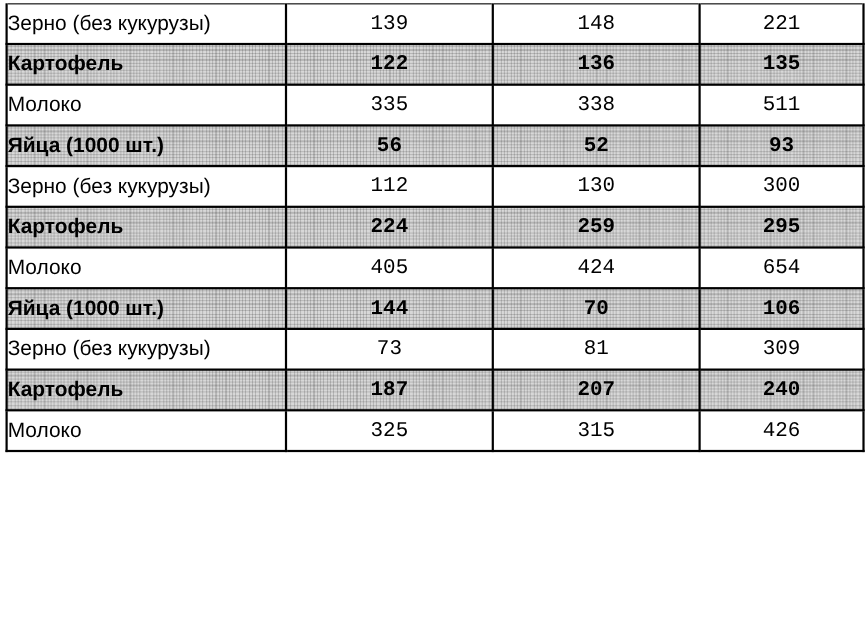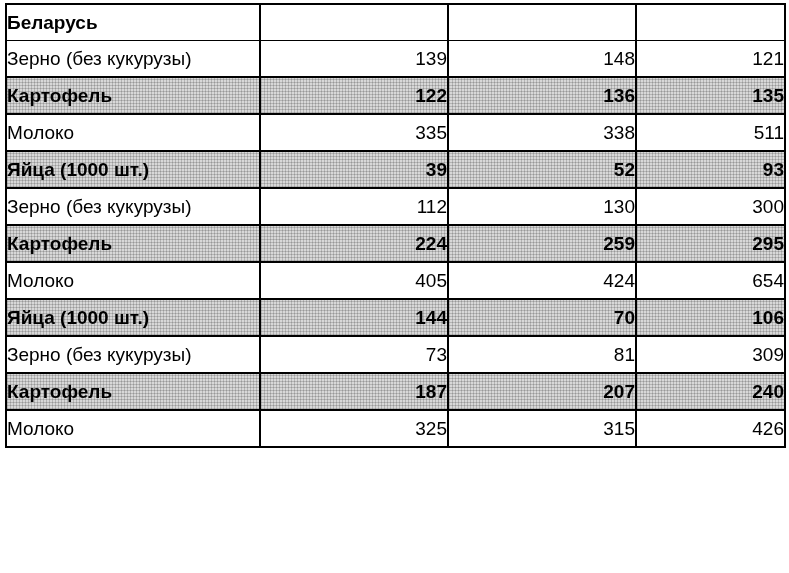--- a/index.html
+++ b/index.html
@@ -52,22 +52,23 @@
   }
 
   
   .lbl {
     text-align: left;
     padding-left: 4px;
     height: 35px;
     white-space: nowrap;
   }
   .num {
-    text-align: right;
+    text-align: center;
     height: 35px;
+    font-family: Liberation Mono, monospace;
   }
   .region {
     font-weight: bold;
     height: 33px;
   }
   tr.shaded td {
     background-color: #d8d8d8;
     background-image:
       repeating-linear-gradient(0deg, rgba(0,0,0,0.16) 0px, rgba(0,0,0,0.16) 1px, rgba(0,0,0,0) 1px, rgba(0,0,0,0) 3px),
       repeating-linear-gradient(90deg, rgba(0,0,0,0.16) 0px, rgba(0,0,0,0.16) 1px, rgba(0,0,0,0) 1px, rgba(0,0,0,0) 3px);
@@ -86,47 +87,41 @@
 <div class="sheet">
   <table class="data-table">
     <colgroup>
       <col class="c0">
       <col class="c1">
       <col class="c2">
       <col class="c3">
     </colgroup>
     <tbody>
 
-      <tr class="region-row">
-        <td class="lbl region">Беларусь</td>
-        <td class="num"></td>
-        <td class="num"></td>
-        <td class="num"></td>
-      </tr>
       <tr class="no-top">
         <td class="lbl">Зерно (без кукурузы)</td>
         <td class="num">139</td>
         <td class="num">148</td>
-        <td class="num">121</td>
+        <td class="num">221</td>
       </tr>
       <tr class="shaded">
         <td class="lbl">Картофель</td>
         <td class="num">122</td>
         <td class="num">136</td>
         <td class="num">135</td>
       </tr>
       <tr>
         <td class="lbl">Молоко</td>
         <td class="num">335</td>
         <td class="num">338</td>
         <td class="num">511</td>
       </tr>
       <tr class="shaded">
         <td class="lbl">Яйца (1000 шт.)</td>
-        <td class="num">39</td>
+        <td class="num">56</td>
         <td class="num">52</td>
         <td class="num">93</td>
       </tr>
 
       <tr class="no-top">
         <td class="lbl">Зерно (без кукурузы)</td>
         <td class="num">112</td>
         <td class="num">130</td>
         <td class="num">300</td>
       </tr>

